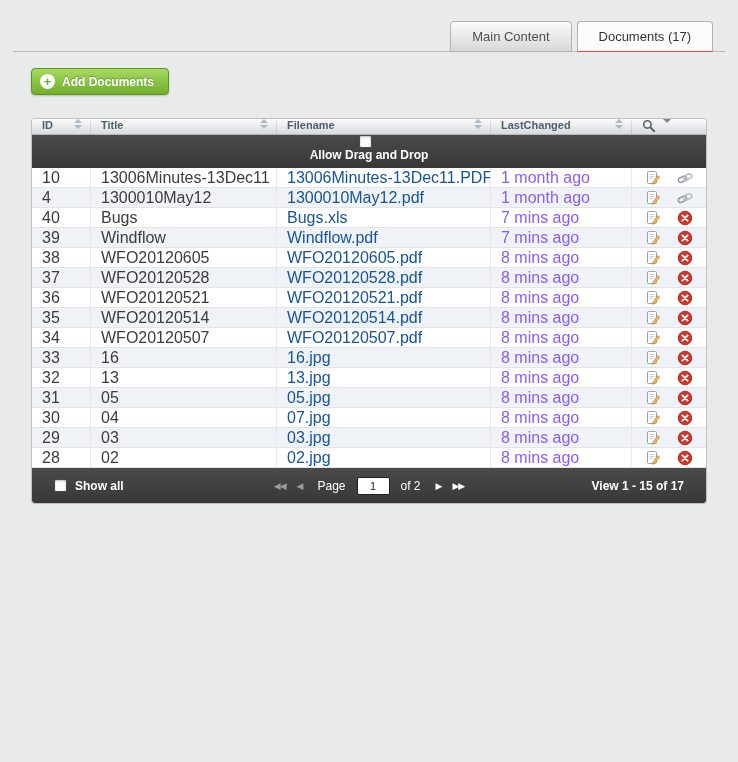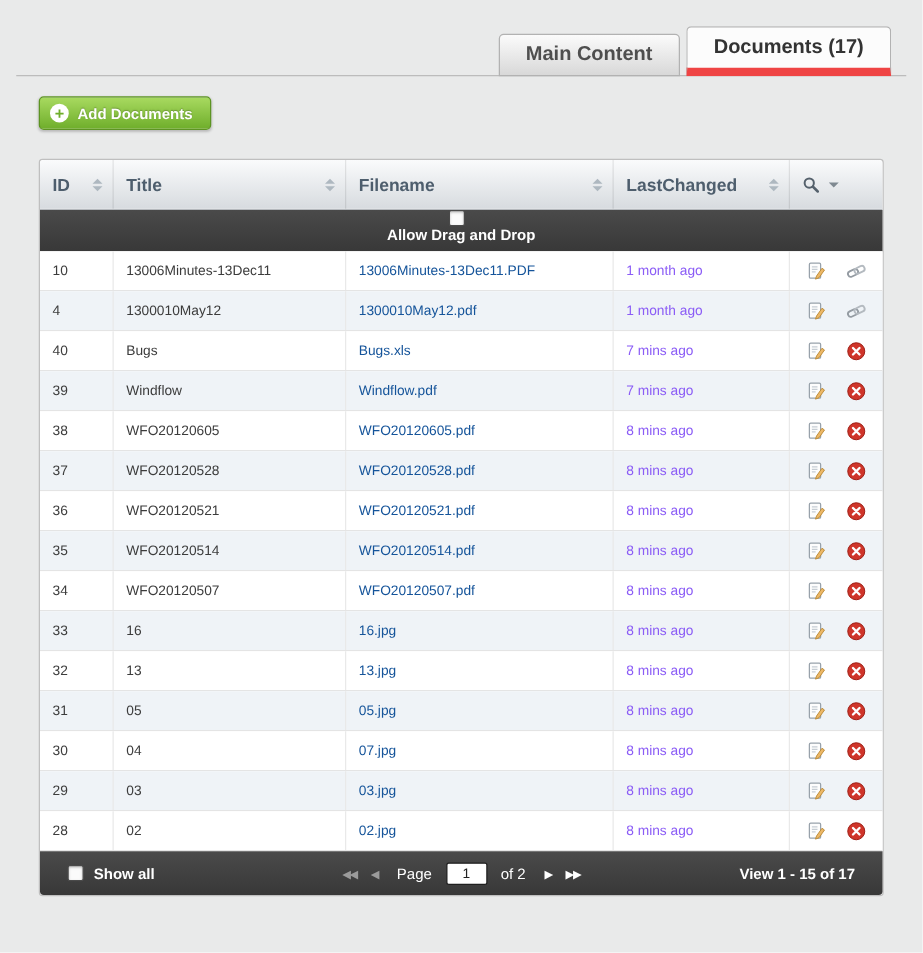--- a/index.html
+++ b/index.html
@@ -11,27 +11,27 @@
   }
   .page { padding:20px 13px 0; }
 
   
   .tabbar {
     display:flex; justify-content:flex-end; align-items:flex-end;
     border-bottom:1px solid #bcbcbc; padding-right:12px;
   }
   .tab {
     position:relative; bottom:-1px;
-    padding:7px 21px; font-size:16px; font-weight:bold; color:#4f4f4f;
+    padding:7px 21px; font-size:13px; font-weight:normal; color:#4f4f4f;
     background:linear-gradient(#fbfbfb,#d8d8d8);
     border:1px solid #b2b2b2; border-radius:4px 4px 0 0;
     margin-left:5px; cursor:pointer; white-space:nowrap;
   }
   .tab.active {
-    background:#fcfcfc; border-bottom:7px solid #ef4444; color:#333;
+    background:#fcfcfc; border-bottom:1px solid #ef4444; color:#333;
   }
 
   
   .content { padding:16px 18px 0; }
   .add-btn {
     display:inline-flex; align-items:center; gap:7px;
     padding:5px 14px 5px 8px;
     font-family:"Liberation Sans",sans-serif; font-size:12px; font-weight:bold; color:#fff;
     text-shadow:0 -1px 1px rgba(0,0,0,.25);
     background:linear-gradient(#a8da60,#6fae2b);
@@ -47,23 +47,23 @@
 
   
   .table { margin-top:23px; border:1px solid #bfbfbf; border-radius:3px; background:#fff; }
   .grid { display:grid; grid-template-columns:59px 186px 214px 141px 1fr; }
 
   .thead {
     background:linear-gradient(#fafbfc,#d7dbdf);
     border-bottom:1px solid #b5b9bd; border-radius:3px 3px 0 0;
   }
   .th {
-    display:flex; align-items:center; justify-content:space-between;
-    height:39px; padding:0 8px 0 10px;
-    font-size:14px; font-weight:bold; color:#4e5e6d;
+    display:flex; justify-content:space-between;
+    height:15px; padding:0 8px 0 10px;
+    font-size:11px; font-weight:bold; color:#4e5e6d;
     border-right:1px solid rgba(0,0,0,.09); cursor:pointer;
   }
   .th.th-search { justify-content:flex-start; gap:7px; border-right:none; }
   .sort-icon { display:inline-flex; flex-direction:column; gap:2px; }
   .sort-icon i { display:block; width:0; height:0;
     border-left:4px solid transparent; border-right:4px solid transparent; }
   .sort-icon .up { border-bottom:4px solid #aeb8c0; }
   .sort-icon .dn { border-top:4px solid #aeb8c0; }
   .caret { display:block; width:0; height:0;
     border-left:4px solid transparent; border-right:4px solid transparent;
@@ -74,21 +74,21 @@
     background:linear-gradient(#4a4a4a,#383838);
     color:#fff; font-size:12px; font-weight:bold;
     height:33px; padding:0 10px;flex-direction:column;
   }
   .checkbox {
     width:13px; height:13px; background:#fbfbfb;
     border:1px solid #4a4a4a; border-radius:2px; margin-right:8px;
     box-shadow:inset 0 1px 2px rgba(0,0,0,.25); cursor:pointer; flex:none;
   }
 
-  .tr { height:32px; border-bottom:1px solid #e4e4e4; background:#fff; font-size:11px; color:#3c3c3c; }
+  .tr { height:20px; border-bottom:1px solid #e4e4e4; background:#fff; font-size:16px; color:#3c3c3c; }
   .tr.alt { background:#eff3f7; }
   .td {
     display:flex; align-items:center; height:100%; padding:0 10px;
     border-right:1px solid #e9e9e9; overflow:hidden; white-space:nowrap;
   }
   .td-changed { color:#8b5cf6; }
   .td-actions { justify-content:center; gap:16px; border-right:none; padding:0; }
   .td a { color:#15549a; text-decoration:none; cursor:pointer; }
   .action-icon { display:inline-flex; cursor:pointer; line-height:0; }
 

